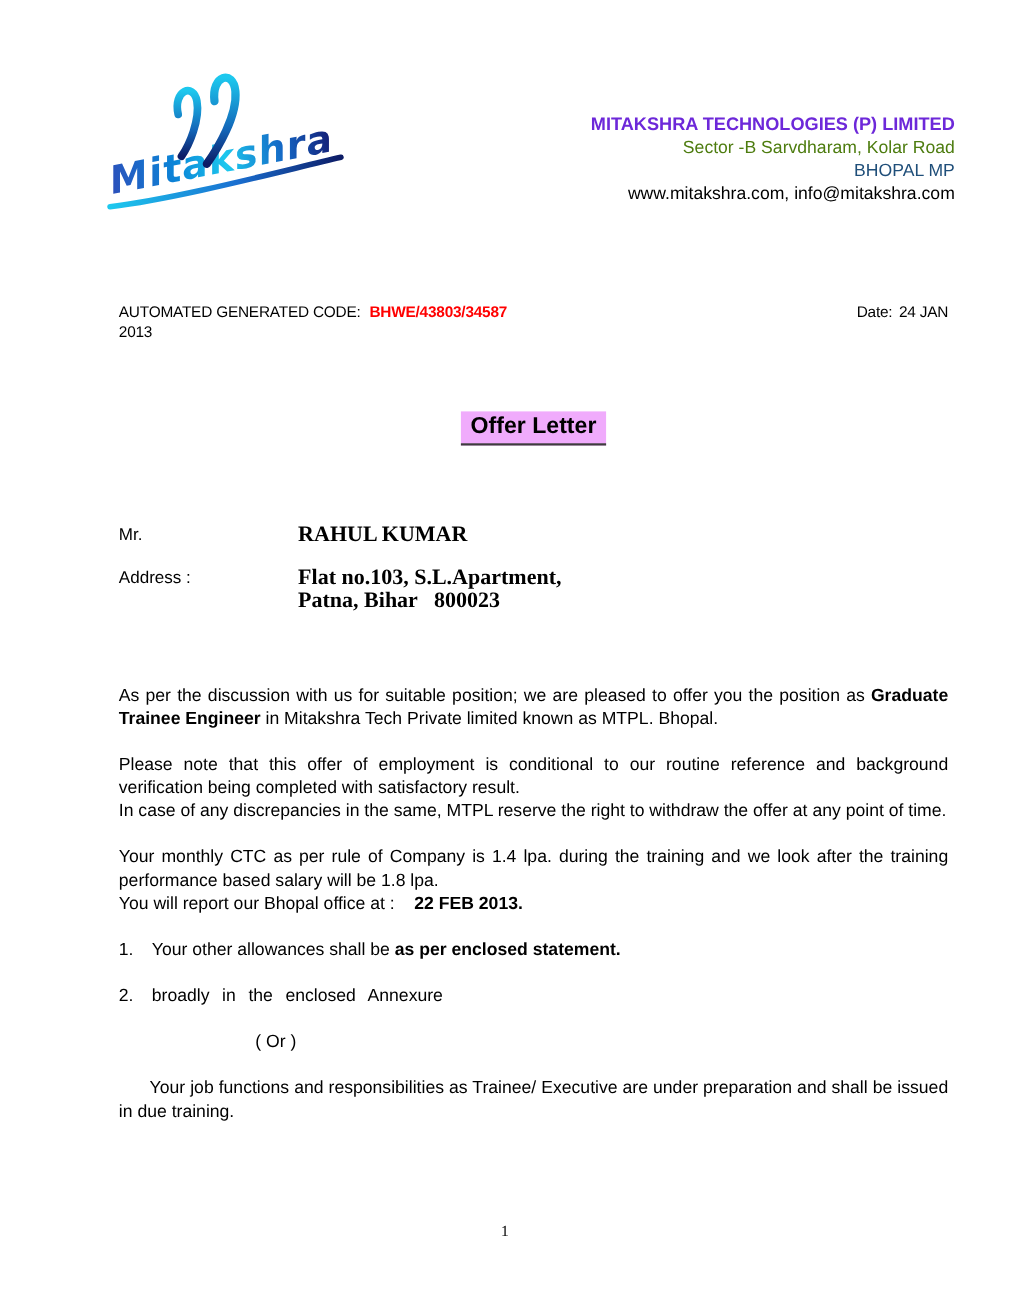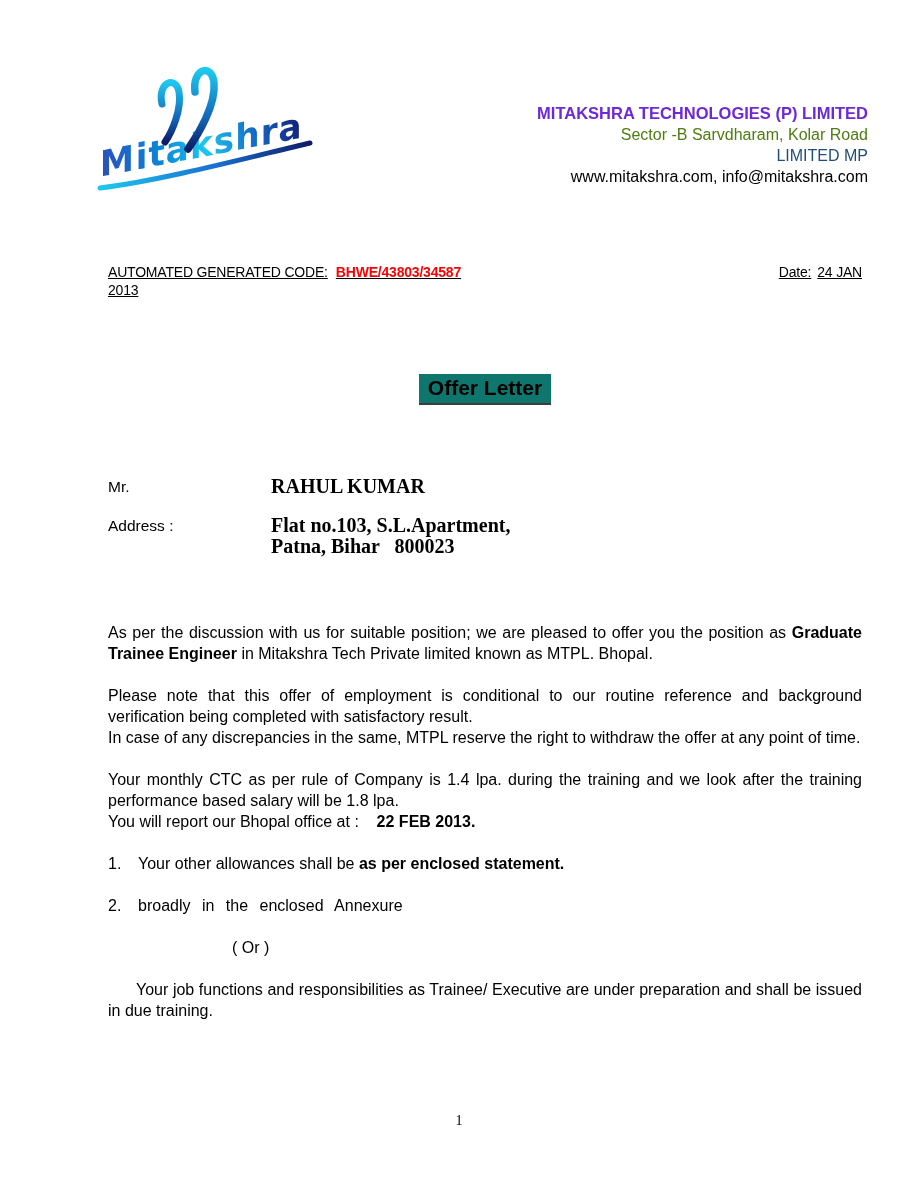--- a/index.html
+++ b/index.html
@@ -14,21 +14,21 @@
     overflow: hidden;
     margin: 0 auto;
   }
   
   .logo-wrap { position: absolute; left: 94px; top: 56px; width: 225px; height: 145px; }
   .header-block { position: absolute; right: 50px; top: 103px; text-align: right; line-height: 21px; }
   .header-company { font-size: 16.5px; font-weight: bold; }
   .header-addr { font-size: 16px; }
   .header-contact { font-size: 16px; color: #000; }
   
-  .meta { position: absolute; left: 108px; right: 56px; top: 263px; font-size: 14px; line-height: 18px; letter-spacing: -0.2px; text-decoration: underline; }
+  .meta { position: absolute; left: 108px; right: 56px; top: 274px; font-size: 14px; line-height: 18px; letter-spacing: -0.2px; }
   .meta-row { display: flex; justify-content: space-between; }
   .code-value { margin-left: 8px; font-weight: bold; }
   .date-value { margin-left: 6px; }
   
   .title-wrap { position: absolute; left: 108px; right: 56px; top: 374px; text-align: center; }
   .title-highlight {
     display: inline-block;
     font-size: 21px;
     font-weight: bold;
     padding: 2px 9px 3px 9px;
@@ -87,38 +87,38 @@
       </g>
       <path d="M68,48 C63,26 82,19 85,36 C88,53 78,76 71,86" stroke="url(#lgLoop)" stroke-width="7" fill="none" stroke-linecap="round"></path>
       <path d="M101,36 C98,12 118,7 120,27 C122,49 104,79 94,93" stroke="url(#lgLoop)" stroke-width="7.5" fill="none" stroke-linecap="round"></path>
       <path d="M6,132 C70,124 160,100 216,87" stroke="url(#lgLine)" stroke-width="5" fill="none" stroke-linecap="round"></path>
     </svg>
   </div>
 
   <div class="header-block">
     <div class="header-company" style="color:#6d28d9">MITAKSHRA TECHNOLOGIES (P) LIMITED</div>
     <div class="header-addr" style="color:#4d7c0f">Sector -B Sarvdharam, Kolar Road</div>
-    <div class="header-addr" style="color:#1F4E79">LIMITED MP</div>
+    <div class="header-addr" style="color:#1F4E79">BHOPAL MP</div>
     <div class="header-contact">www.mitakshra.com, info@mitakshra.com</div>
   </div>
 
   <div class="meta">
     <div class="meta-row">
       <span>
         <span>AUTOMATED GENERATED CODE:</span><span class="code-value" style="color:#FF0000">BHWE/43803/34587</span>
       </span>
       <span>
         <span>Date:</span><span class="date-value">24 JAN</span>
       </span>
     </div>
     <div>2013</div>
   </div>
 
   <div class="title-wrap">
-    <span class="title-highlight" style="background:#0f766e">Offer Letter</span>
+    <span class="title-highlight" style="background:#f0abfc">Offer Letter</span>
   </div>
 
   <div class="recipient">
     <div class="rec-row">
       <div class="rec-label">Mr.</div>
       <div class="rec-value">RAHUL KUMAR</div>
     </div>
     <div class="rec-row">
       <div class="rec-label">Address :</div>
       <div>

